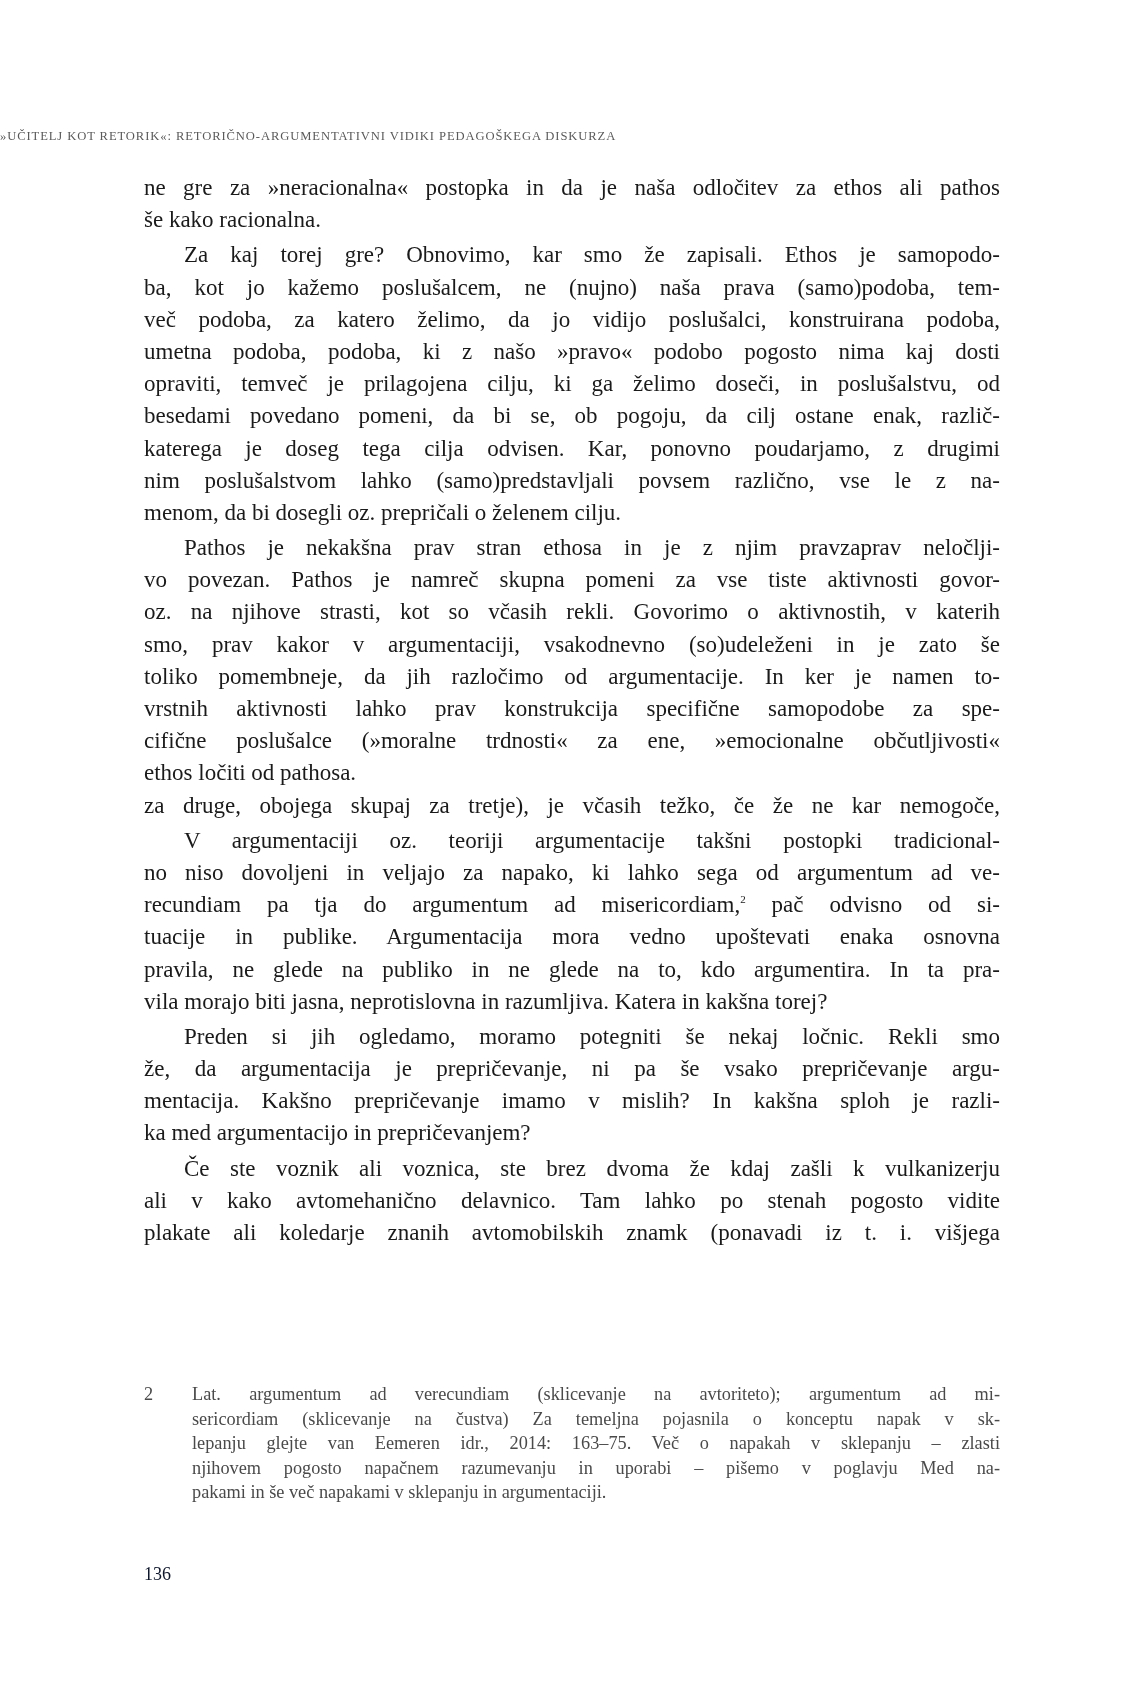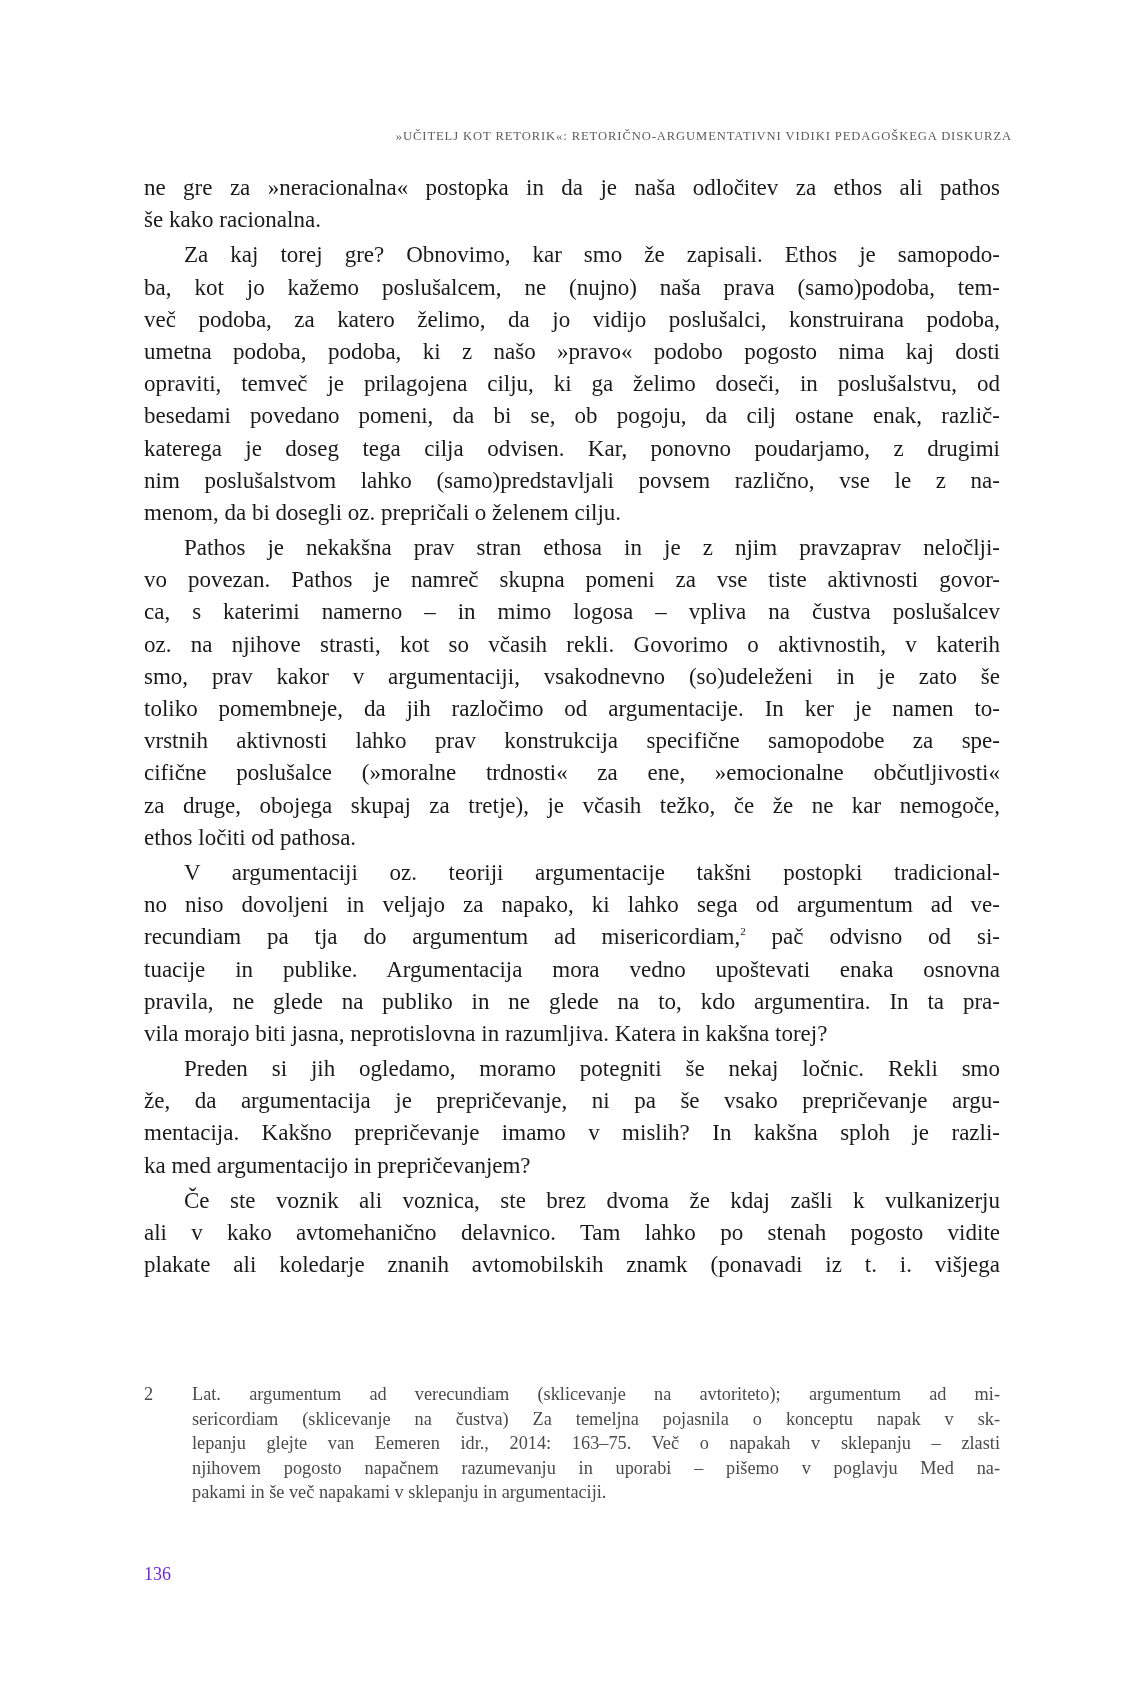--- a/index.html
+++ b/index.html
@@ -1,19 +1,19 @@
 <!DOCTYPE html>
 <html><head>
 <meta charset="utf-8">
 <style>
   html, body { margin: 0; padding: 0; background: #ffffff; }
   body { width: 1145px; height: 1684px; position: relative; overflow: hidden; }
   .page { position: absolute; left: 0; top: 0; width: 1145px; height: 1684px; background: #fff; }
   .running-head {
-    position: absolute; left: 0; width: 1012px; top: 129px; text-align: right;
+    position: absolute; left: 0; width: 1012px; top: 129px; 
     font-family: "Liberation Serif", "DejaVu Serif", serif; font-size: 12.6px;
     letter-spacing: 0.9px; color: #5a5a5a;
   }
   .body-text {
     position: absolute; left: 144px; top: 172px; width: 856px;
     font-family: "Liberation Serif", "DejaVu Serif", serif; font-size: 23px;
     color: #1a1a1a;
   }
   .line { height: 32.2px; line-height: 32.2px; white-space: nowrap; text-align: justify; text-align-last: justify; }
   .line.last { text-align-last: left; }
@@ -24,21 +24,21 @@
   .footnote {
     position: absolute; left: 144px; top: 1382px; width: 856px;
     font-family: "Liberation Serif", "DejaVu Serif", serif; font-size: 18.3px; color: #4a4a4a;
   }
   .fn-num { position: absolute; left: 0; top: 0; line-height: 24.5px; }
   .fn-body { margin-left: 48px; width: 808px; }
   .fn-line { height: 24.5px; line-height: 24.5px; white-space: nowrap; text-align: justify; text-align-last: justify; }
   .fn-line.last { text-align-last: left; }
   .folio {
     position: absolute; left: 144px; top: 1564px;
-    font-family: "Liberation Serif", "DejaVu Serif", serif; font-size: 18px; color: #6d28d9;
+    font-family: "Liberation Serif", "DejaVu Serif", serif; font-size: 18px; color: #0f172a;
   }
 </style>
 </head>
 <body>
 
 <div class="page">
   <div class="running-head">»UČITELJ KOT RETORIK«: RETORIČNO-ARGUMENTATIVNI VIDIKI PEDAGOŠKEGA DISKURZA</div>
   <div class="body-text" id="body-text">
       <div class="line"><span>ne gre za »neracionalna« postopka in da je naša odločitev za </span><span class="it">ethos</span><span> ali </span><span class="it">pathos</span></div>
       <div class="line last"><span>še kako racionalna.</span></div>
@@ -48,28 +48,27 @@
       <div class="line"><span>več podoba, za katero želimo, da jo vidijo poslušalci, konstruirana podoba,</span></div>
       <div class="line"><span>umetna podoba, podoba, ki z našo »pravo« podobo pogosto nima kaj dosti</span></div>
       <div class="line"><span>opraviti, temveč je prilagojena cilju, ki ga želimo doseči, in poslušalstvu, od</span></div>
       <div class="line"><span>besedami povedano pomeni, da bi se, ob pogoju, da cilj ostane enak, različ-</span></div>
       <div class="line"><span>katerega je doseg tega cilja odvisen. Kar, ponovno poudarjamo, z drugimi</span></div>
       <div class="line"><span>nim poslušalstvom lahko (samo)predstavljali povsem različno, vse le z na-</span></div>
       <div class="line last"><span>menom, da bi dosegli oz. prepričali o želenem cilju.</span></div>
       <div class="gap"></div>
       <div class="line indent"><span class="it">Pathos</span><span> je nekakšna prav stran </span><span class="it">ethosa</span><span> in je z njim pravzaprav neločlji-</span></div>
       <div class="line"><span>vo povezan. </span><span class="it">Pathos</span><span> je namreč skupna pomeni za vse tiste aktivnosti govor-</span></div>
-      <div class="line"><span>ca, s katerimi namerno – in mimo </span><span class="it">logosa</span><span> –  vpliva na čustva poslušalcev</span></div>
       <div class="line"><span>oz. na njihove strasti, kot so včasih rekli. Govorimo o aktivnostih, v katerih</span></div>
       <div class="line"><span>smo, prav kakor v argumentaciji, vsakodnevno (so)udeleženi in je zato še</span></div>
       <div class="line"><span>toliko pomembneje, da jih razločimo od argumentacije. In ker je namen to-</span></div>
       <div class="line"><span>vrstnih aktivnosti lahko prav konstrukcija specifične samopodobe za spe-</span></div>
       <div class="line"><span>cifične poslušalce (»moralne trdnosti« za ene, »emocionalne občutljivosti«</span></div>
+      <div class="line last"><span class="it">ethos</span><span> ločiti od </span><span class="it">pathosa</span><span>.</span></div>
       <div class="line"><span>za druge, obojega skupaj za tretje), je včasih težko, če že ne kar nemogoče,</span></div>
-      <div class="line last"><span class="it">ethos</span><span> ločiti od </span><span class="it">pathosa</span><span>.</span></div>
       <div class="gap"></div>
       <div class="line indent"><span>V argumentaciji oz. teoriji argumentacije takšni postopki tradicional-</span></div>
       <div class="line"><span>no niso dovoljeni in veljajo za napako, ki lahko sega od </span><span class="it">argumentum ad ve-</span></div>
       <div class="line"><span class="it">recundiam</span><span> pa tja do </span><span class="it">argumentum ad misericordiam</span><span>,</span><sup class="fnref">2</sup><span> pač odvisno od si-</span></div>
       <div class="line"><span>tuacije in publike. </span><span class="it">Argumentacija mora vedno upoštevati enaka osnovna</span></div>
       <div class="line"><span class="it">pravila, ne glede na publiko in ne glede na to, kdo argumentira.</span><span> In ta pra-</span></div>
       <div class="line last"><span>vila morajo biti jasna, neprotislovna in razumljiva. Katera in kakšna torej?</span></div>
       <div class="gap"></div>
       <div class="line indent"><span>Preden si jih ogledamo, moramo potegniti še nekaj ločnic. Rekli smo</span></div>
       <div class="line"><span>že, da argumentacija je prepričevanje, ni pa še vsako prepričevanje argu-</span></div>

